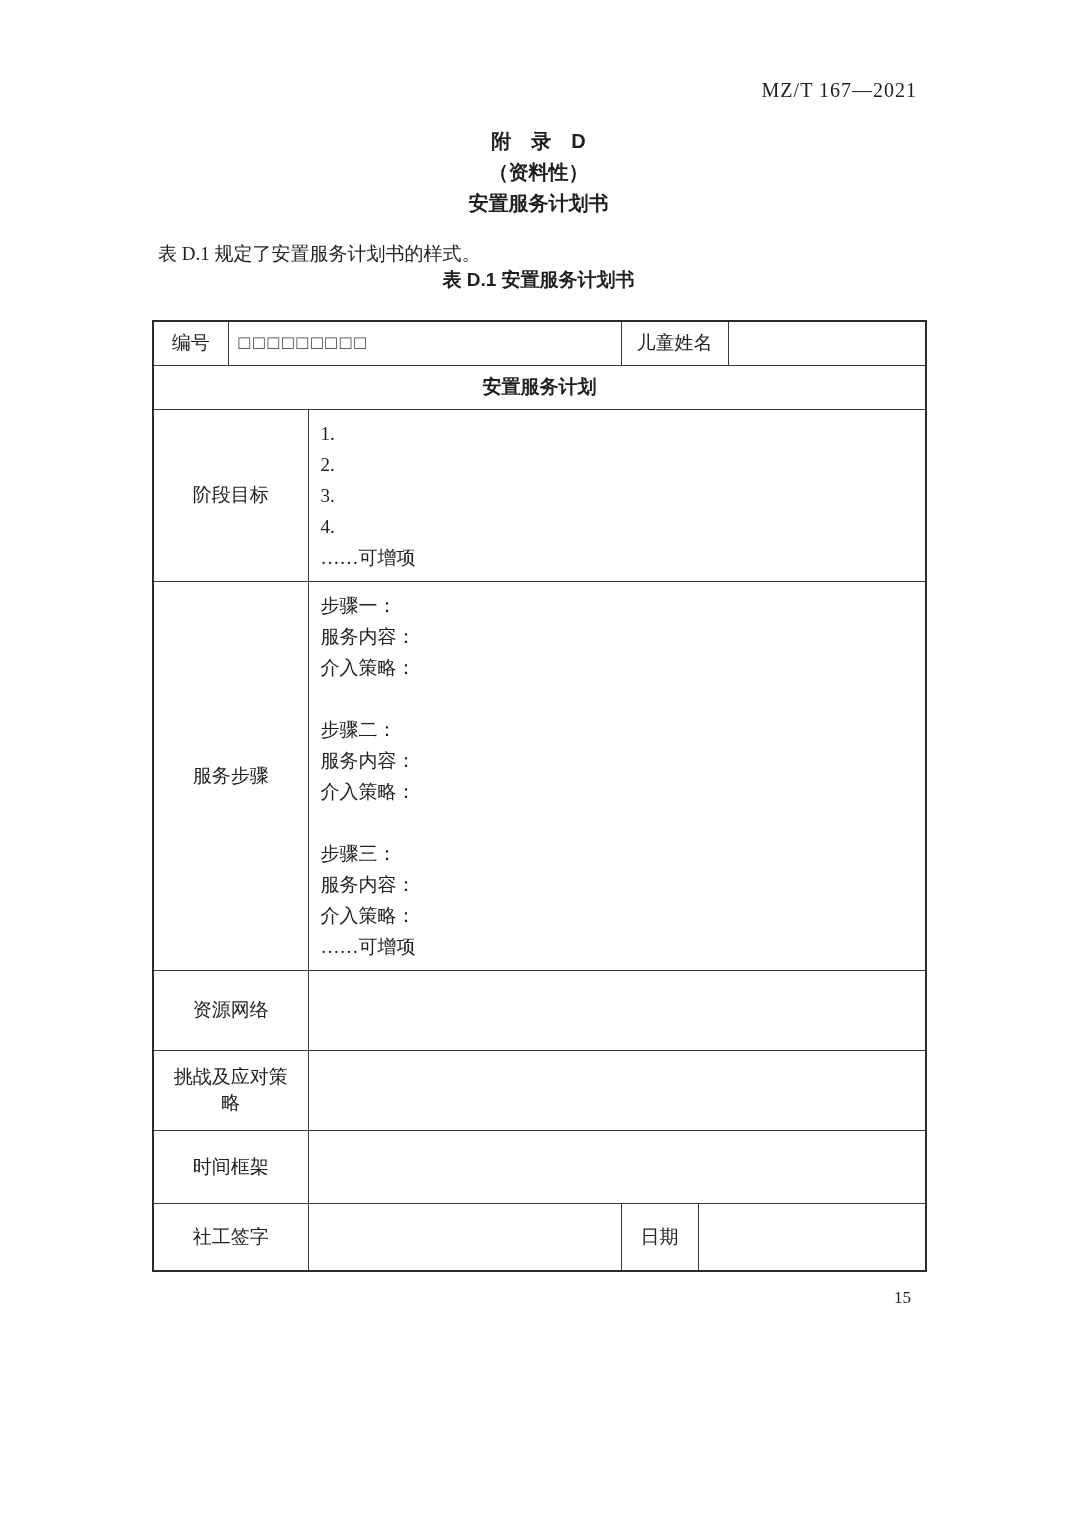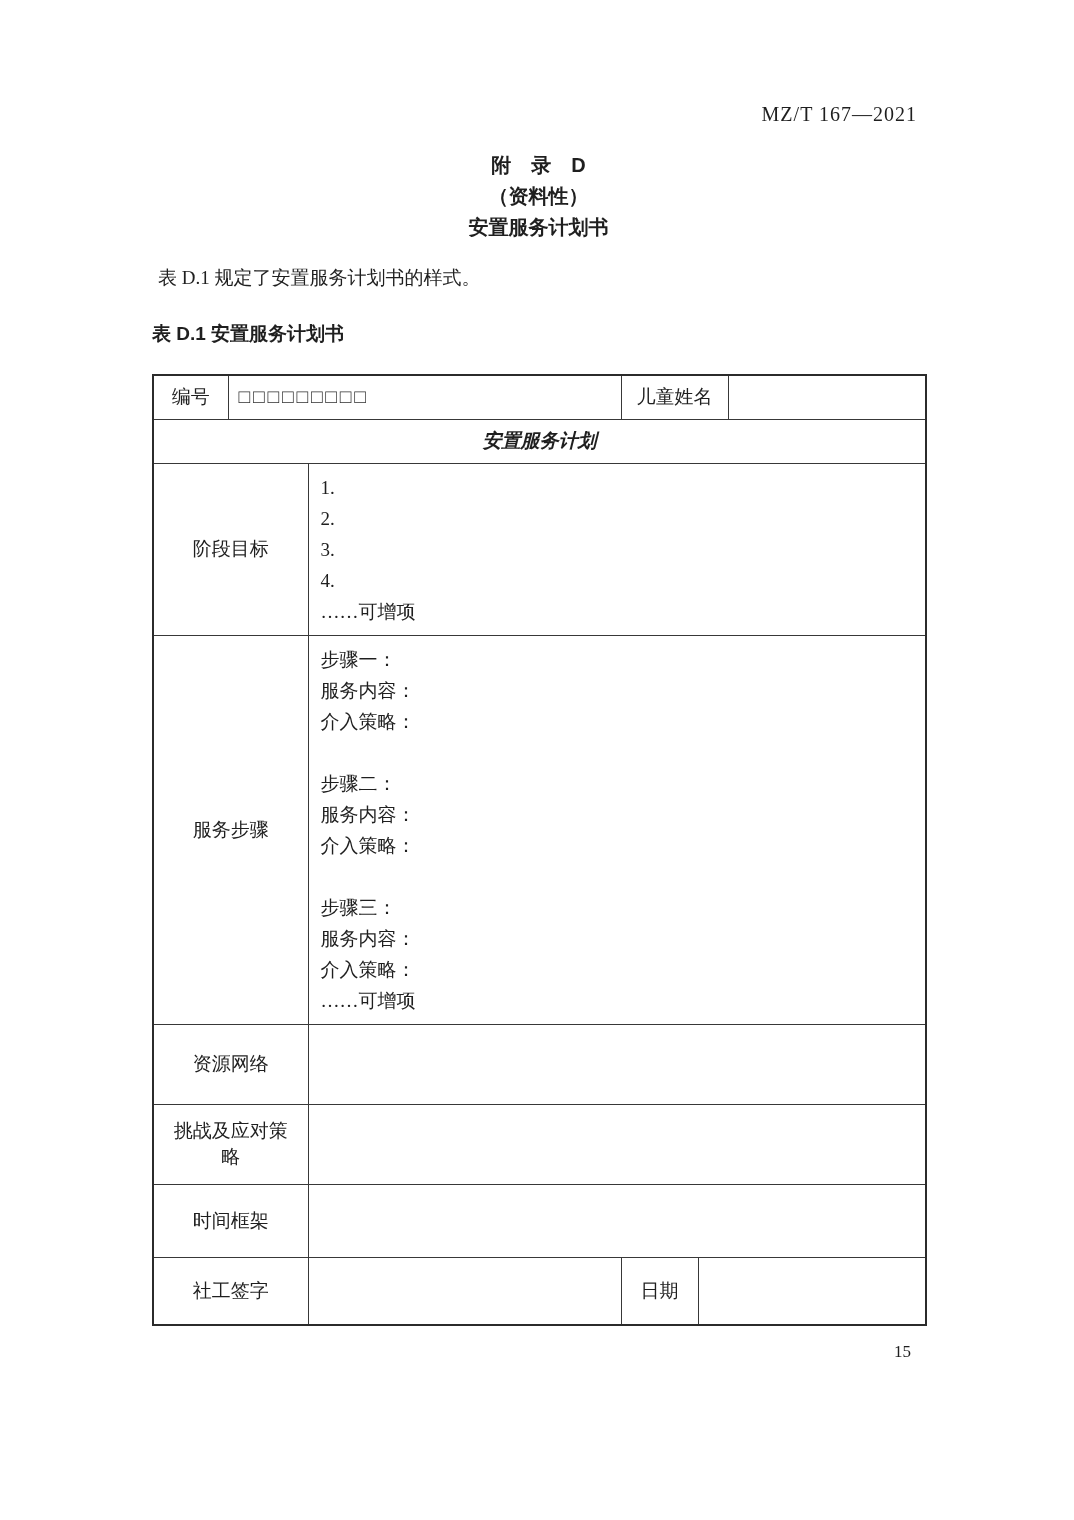--- a/index.html
+++ b/index.html
@@ -8,41 +8,40 @@
     position:relative;
     width:1074px; height:1520px;
     background:#ffffff;
     color:#1f1f1f;
     font-family:"Liberation Serif","DejaVu Serif",serif;
     overflow:hidden;
   }
   .content { position:absolute; left:152px; top:0; width:773px; }
 
   .running-header {
-    margin-top:103px;
+    margin-top:79px;
     text-align:right;
     font-size:20px;
     letter-spacing:1px;
     padding-right:8px;
   }
 
   .title-block {
     margin-top:24px;
     text-align:center;
     font-family:"Liberation Sans","DejaVu Sans",sans-serif;
     font-weight:bold;
     font-size:20px;
     line-height:31px;
   }
 
   .intro { margin-top:22px; font-size:19px; line-height:26px; padding-left:6px; }
 
   .caption {
-    margin-top:30px;
-    text-align:left;
+    text-align:center;
     font-family:"Liberation Sans","DejaVu Sans",sans-serif;
     font-weight:bold;
     font-size:19px;
     line-height:26px;
   }
 
   table.form-table {
     margin-top:27px;
     width:773px;
     border-collapse:collapse;
@@ -65,21 +64,21 @@
   }
   td.section-cell {
     text-align:center;
     font-family:"Liberation Sans","DejaVu Sans",sans-serif;
     font-weight:bold;
   }
   td.content-cell { padding:8px 12px; }
   .line { min-height:31px; line-height:31px; white-space:pre; }
 
   tr.r1 td { height:44px; }
-  tr.r2 td { height:44px;font-style:italic; }
+  tr.r2 td { height:44px; }
   tr.r3 td { height:56px; }
   tr.r4 td { height:160px; }
   tr.r5 td { height:388px; }
   tr.r6 td { height:80px; }
   tr.r7 td { height:80px;text-align:center; }
   tr.r8 td { height:73px; }
   tr.r9 td { height:68px; }
 
   .page-number {
     margin-top:16px;

